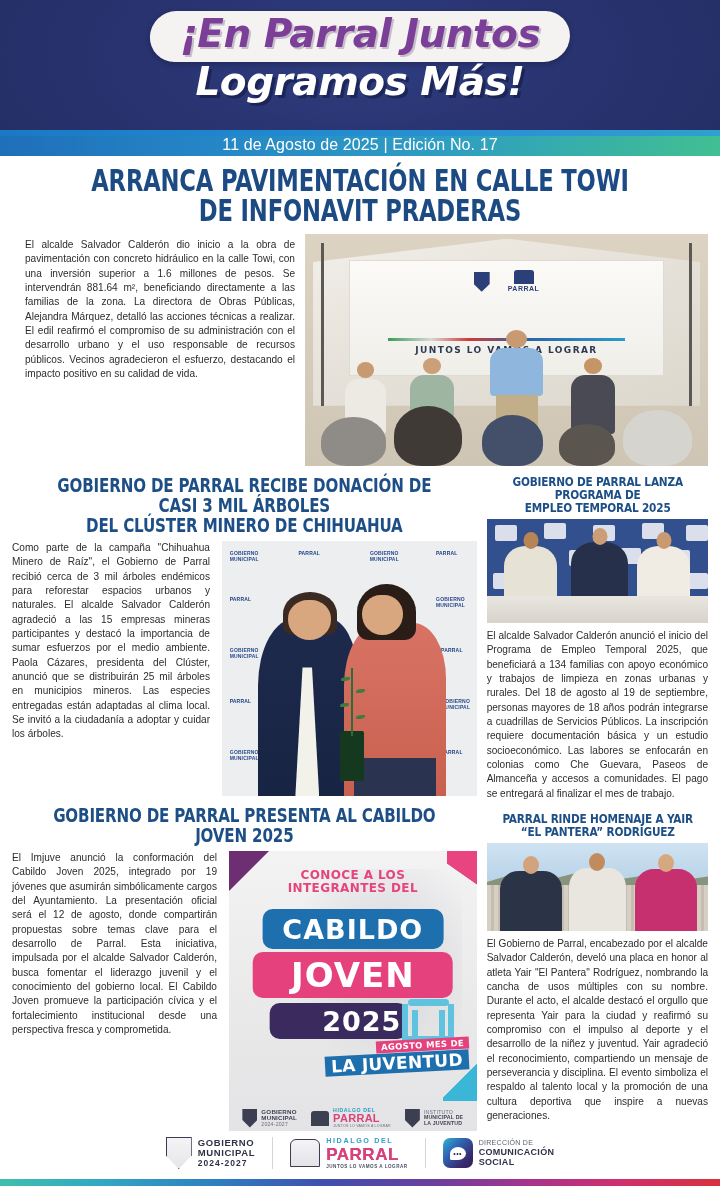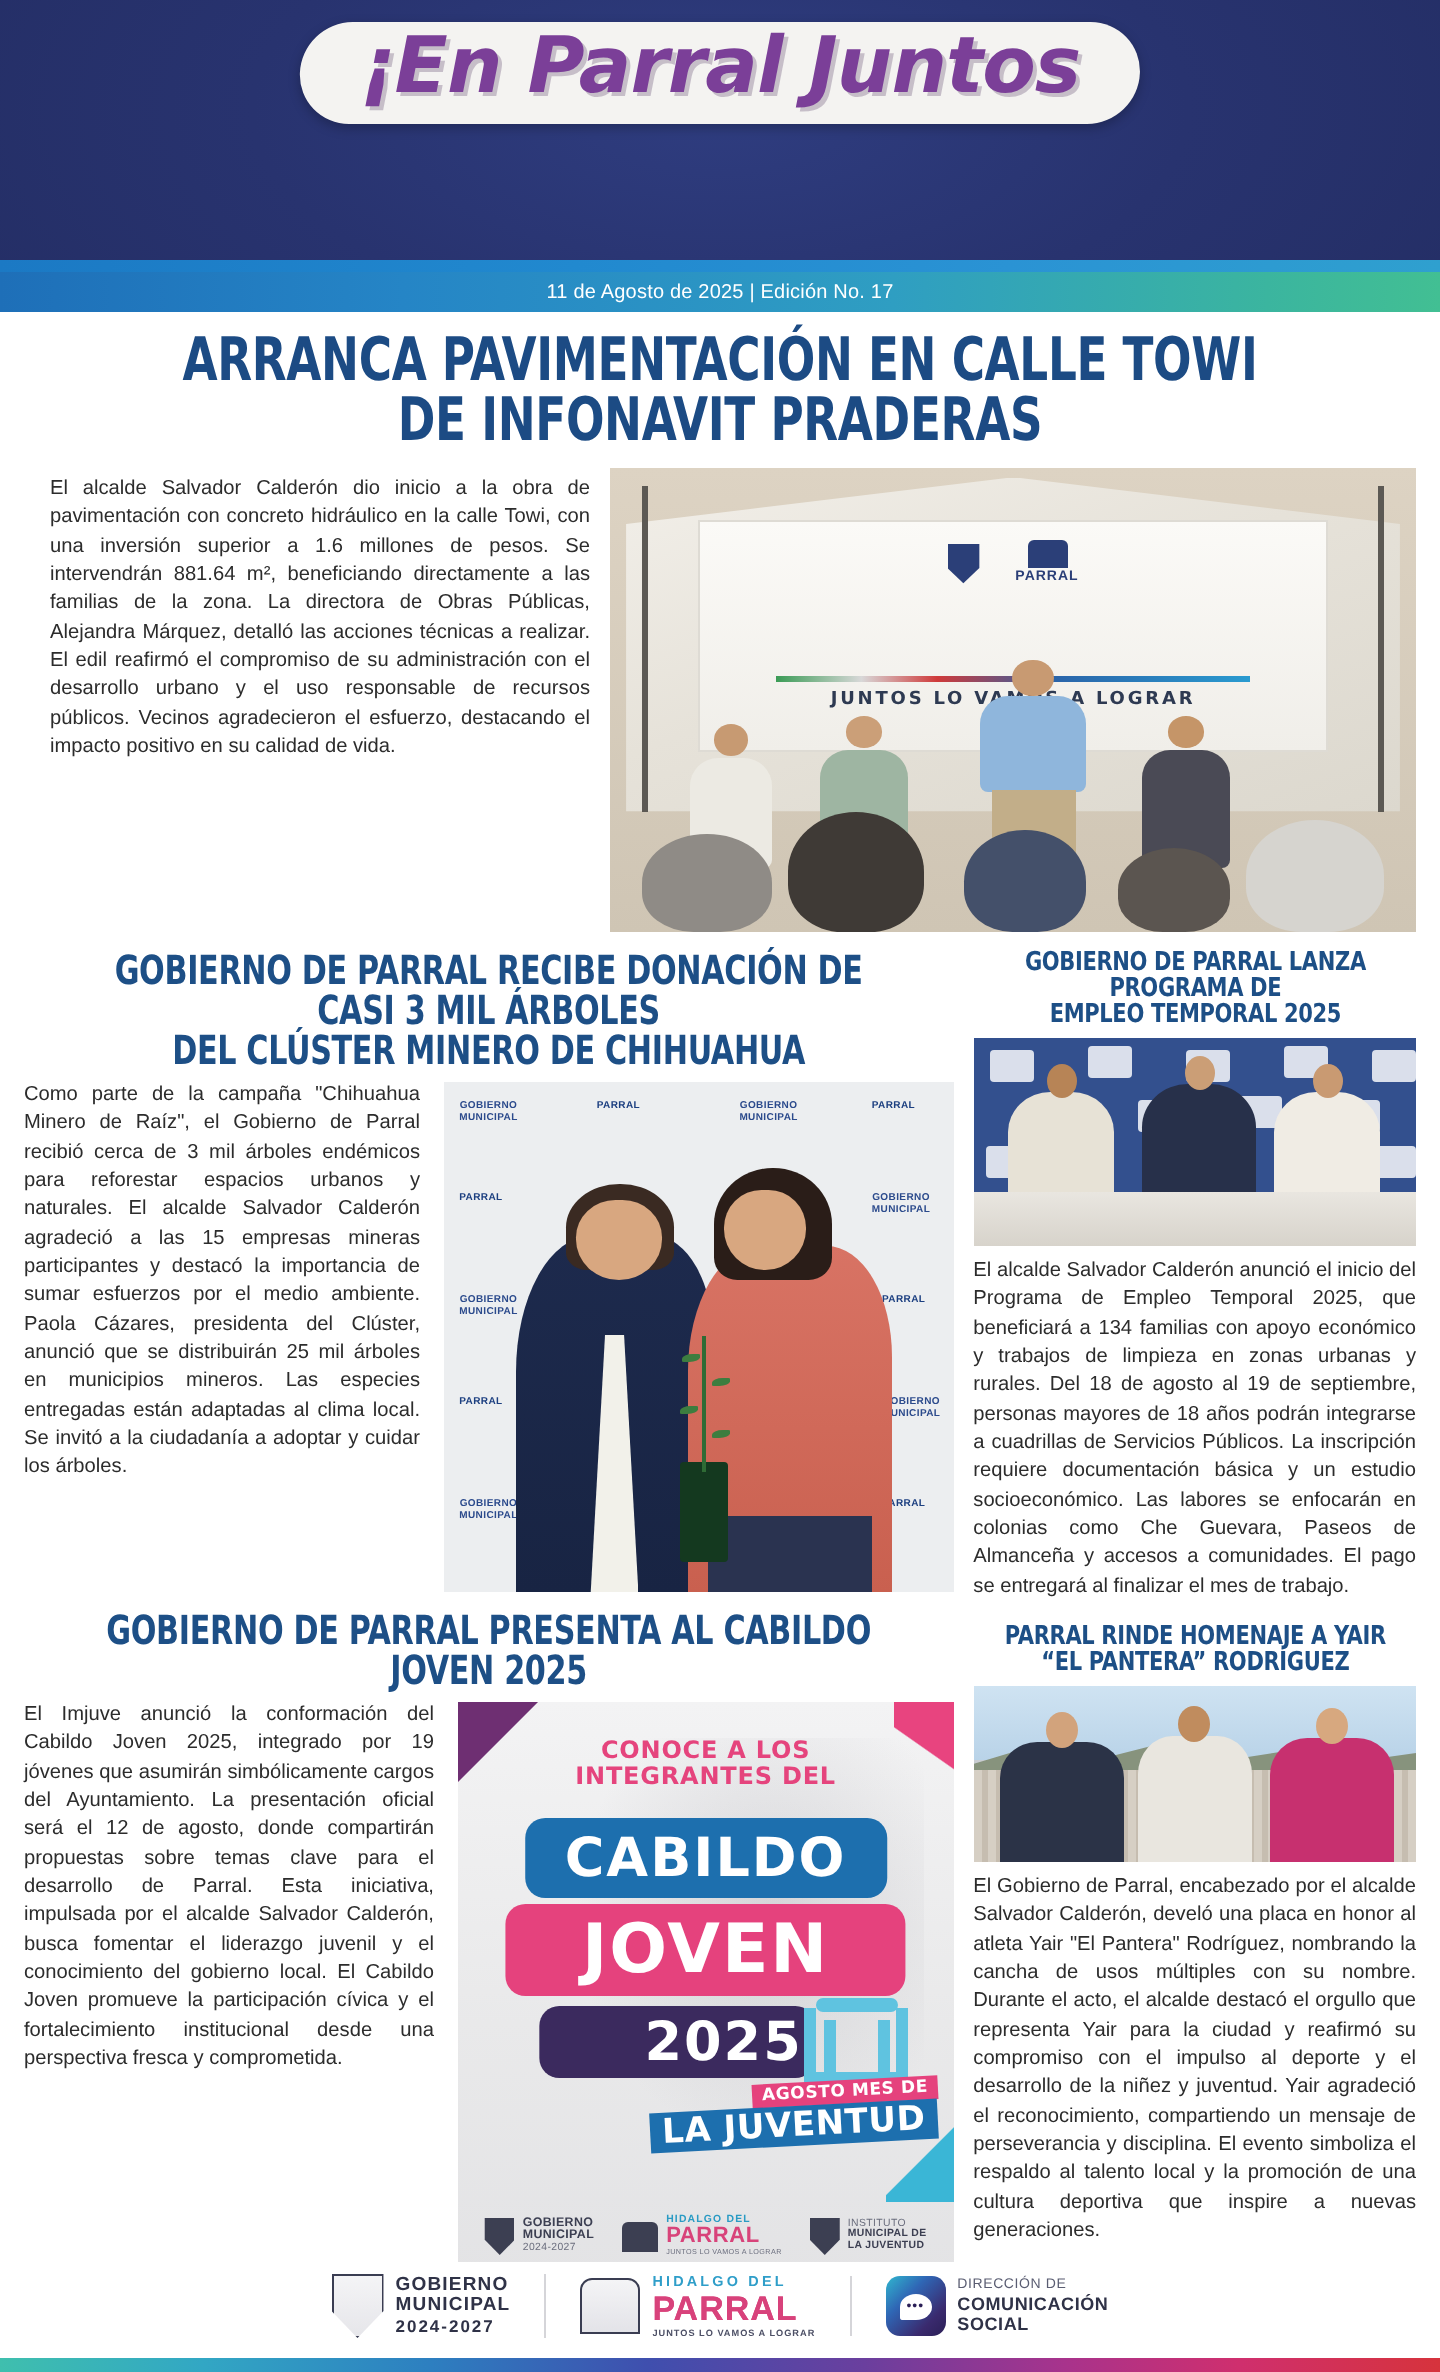--- a/index.html
+++ b/index.html
@@ -69,24 +69,24 @@
     color: #ffffff;
     white-space: nowrap;
     text-shadow: 3px 3px 0 rgba(10,16,48,0.45);
   }
 
   
   .datebar {
     height: 20px;
     background: linear-gradient(90deg, #1e6fb8 0%, #2585c6 28%, #2f9ec2 62%, #3bb59f 88%, #42bf93 100%);
     color: #ffffff;
-    font-size: 10px;
+    font-size: 16px;
     letter-spacing: 0.1px;
     display: flex;
-    align-items: center;
+    align-items: flex-start;
     justify-content: center;
   }
 
   
   .content { padding: 0 12px; }
 
   .headline {
     font-family: "DejaVu Sans Condensed", "Liberation Sans Narrow", "Liberation Sans", sans-serif;
     font-weight: bold;
     color: #1d4f86;
@@ -429,20 +429,21 @@
 </style>
 </head>
 <body>
 
 <div class="page">
 
   <div class="masthead">
     <div class="mast-pill">
       <span class="txt">¡En Parral Juntos</span>
     </div>
+    <div class="mast-line2">Logramos Más!</div>
   </div>
 
   <div class="datebar">
     <span>11 de Agosto de 2025 | Edición No. 17</span>
   </div>
 
   <div class="content">
 
     <h1 class="headline h-main">
       <span>ARRANCA PAVIMENTACIÓN EN CALLE TOWI</span><br>

